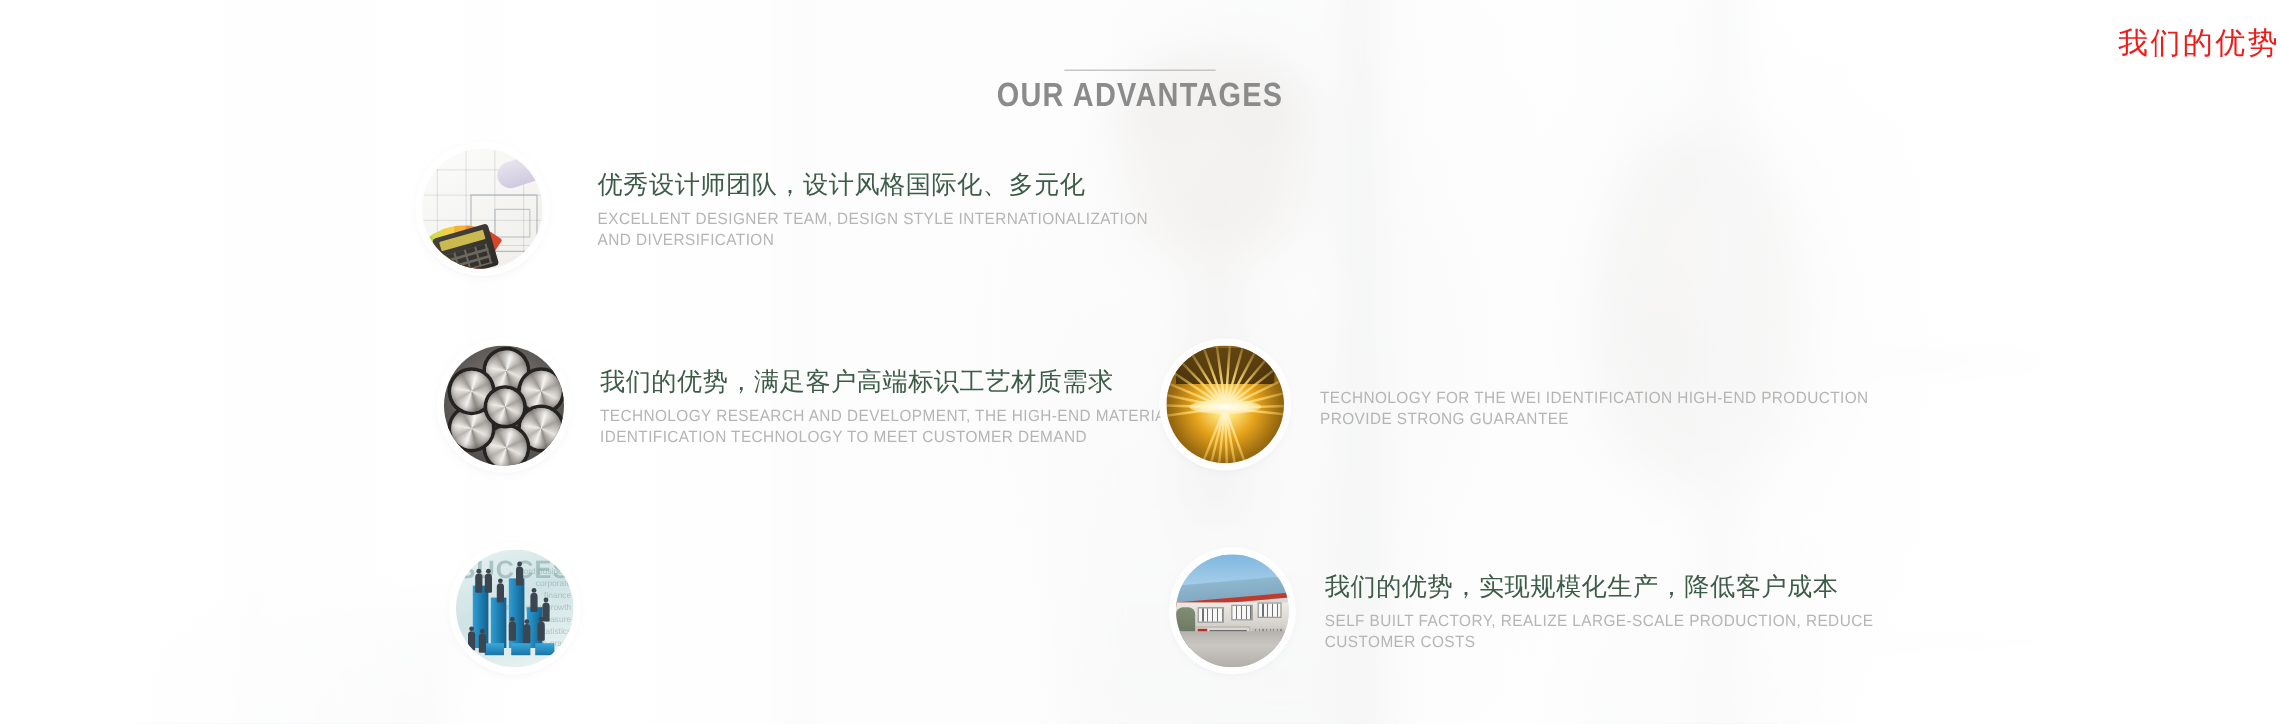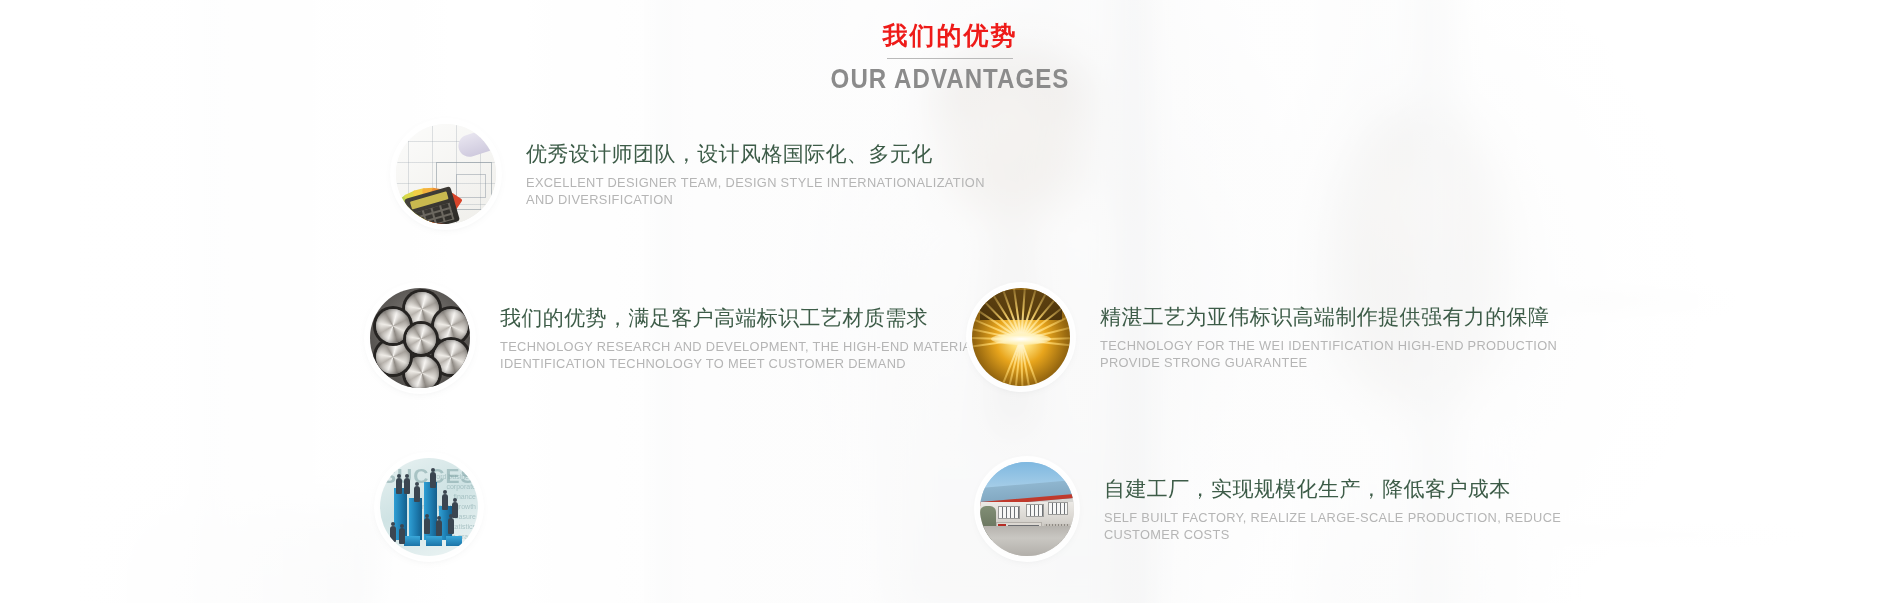--- a/index.html
+++ b/index.html
@@ -134,25 +134,26 @@
   }
 
   
   .header {
     position: absolute; left: 0; right: 0; top: 20px;
     text-align: center;
     z-index: 6;
   }
   .header .cn {
     font-size: 25px;
-    font-weight: 700;
+    font-weight: 400;
     letter-spacing: 2px;
     line-height: 32px;
     color: #ee1b19;
     font-family: "DejaVu Sans", "Liberation Sans", sans-serif;
+    text-align: right;
   }
   .header .rule {
     width: 126px; height: 1px;
     margin: 6px auto 4px auto;
     background: #b9b9b9;
   }
   .header .en {
     font-size: 28px;
     font-weight: 700;
     letter-spacing: 1.2px;
@@ -408,21 +409,21 @@
     <div class="bg-veil"></div>
     <div class="bg-veil2"></div>
   </div>
 
   <div class="header">
     <div class="cn">我们的优势</div>
     <div class="rule"></div>
     <div class="en">OUR ADVANTAGES</div>
   </div>
 
-  <div class="item" style="left:396px; top:124px; width:800px;">
+  <div class="item" style="left:352px; top:124px; width:800px;gap:16px;">
     <div class="thumb" style="width:100px;height:100px;">
       <div class="pic pic-swatch">
         <div class="bp"></div>
         <div class="bp2"></div>
         <div class="bp3"></div>
         <div class="roll"></div>
         <div class="fan">
           <i style="background:#3f9d4a; transform:rotate(-74deg);"></i>
           <i style="background:#5eb24f; transform:rotate(-62deg);"></i>
           <i style="background:#8cc44f; transform:rotate(-50deg);"></i>
@@ -493,21 +494,20 @@
             <i style="transform:rotate(96deg)"></i>
           <i style="transform:rotate(80deg)"></i>
             <i style="transform:rotate(104deg)"></i>
           <i style="transform:rotate(70deg)"></i>
             <i style="transform:rotate(112deg)"></i>
         </div>
         <div class="core"></div>
       </div>
     </div>
     <div class="copy">
-      <div class="t-cn">精湛工艺为亚伟标识高端制作提供强有力的保障</div>
       <div class="t-en">TECHNOLOGY FOR THE WEI IDENTIFICATION  HIGH-END PRODUCTION
 PROVIDE  STRONG GUARANTEE</div>
     </div>
   </div>
 
   <div class="item" style="left:380px; top:458px; width:800px;">
     <div class="thumb" style="width:98px;height:98px;">
       <div class="pic pic-chart">
         <div class="wm">SUCCESS</div>
         <div class="wm2" style="white-space:pre-line">word business
@@ -553,19 +553,19 @@
         <div class="sign">
             <i></i>
             <s></s>
             <u></u>
           </div>
         <div class="fence"></div>
         <div class="ground"></div>
       </div>
     </div>
     <div class="copy">
-      <div class="t-cn">自建工厂，实现规模化生产，降低客户成本</div>
+      <div class="t-cn">我们的优势，实现规模化生产，降低客户成本</div>
       <div class="t-en">SELF BUILT FACTORY, REALIZE LARGE-SCALE PRODUCTION, REDUCE
 CUSTOMER COSTS</div>
     </div>
   </div>
 
 </div>
 
 </body></html>

